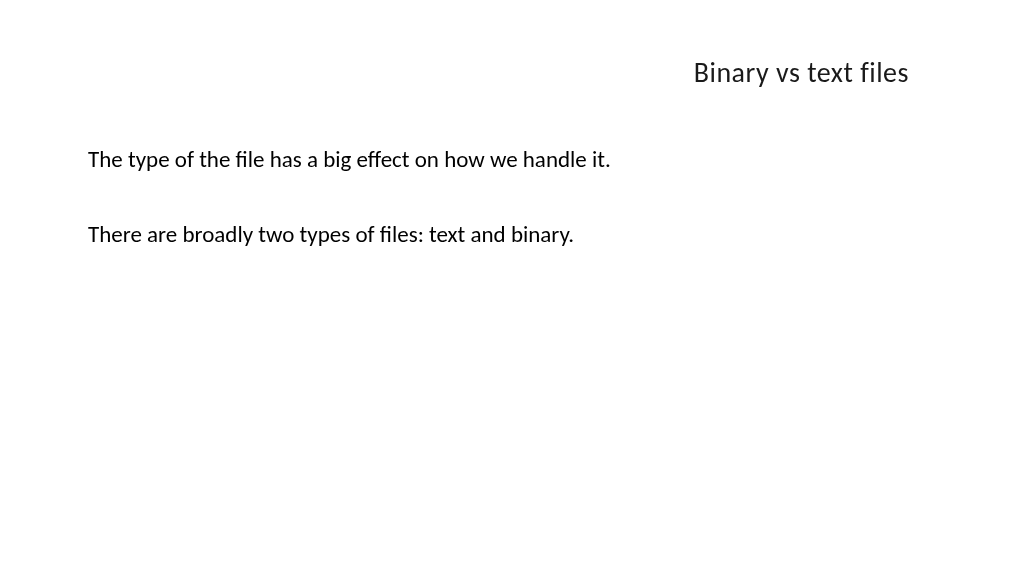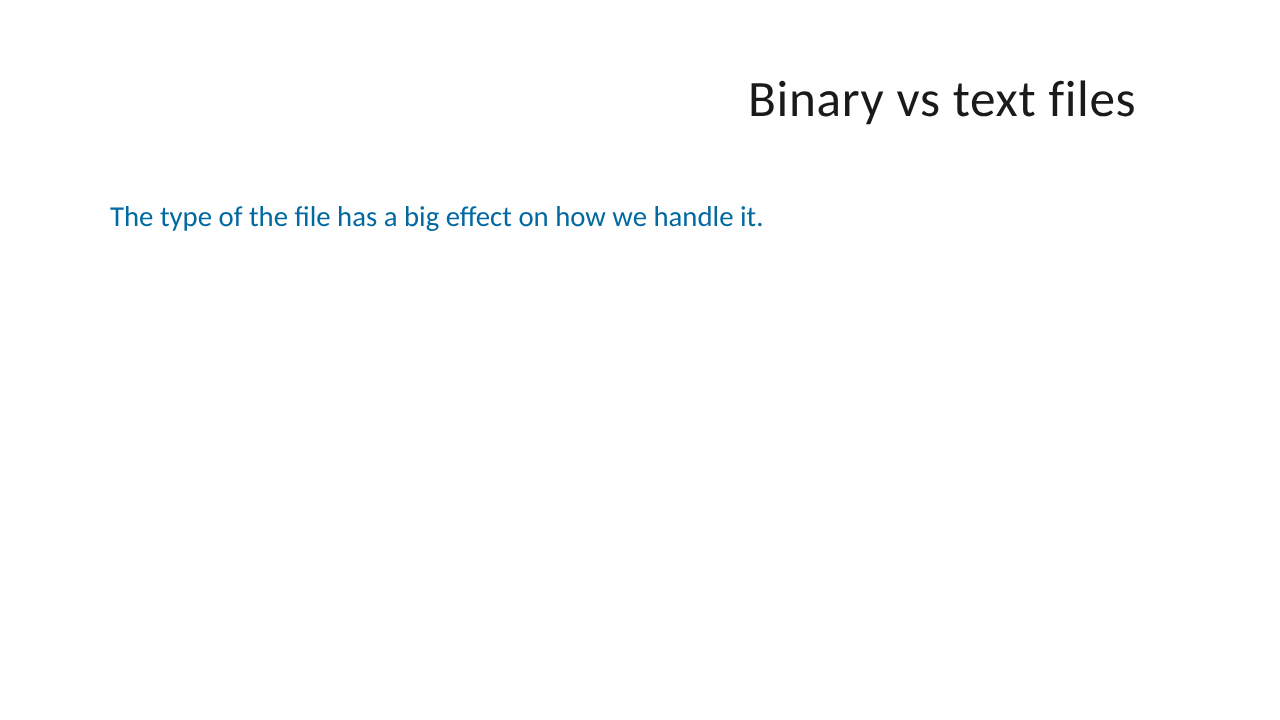--- a/index.html
+++ b/index.html
@@ -15,40 +15,41 @@
       color: #000000;
       overflow: hidden;
       position: relative;
     }
     .slide {
       width: 100%;
       height: 100%;
       padding: 55px 85px 0 85px;
     }
     .title {
-      font-size: 41px;
+      font-size: 28px;
       font-weight: 400;
       text-align: right;
       padding-right: 30px;
       margin-bottom: 55px;
       color: #1a1a1a;
       letter-spacing: 0.5px;
     }
     .body-content {
       padding-left: 3px;
     }
     .para {
       font-size: 23px;
       font-weight: 400;
       line-height: 1.3;
       margin-bottom: 45px;
-      color: #0369a1;
+      color: #000000;
     }
   </style>
 </head>
 <body>
 
 <div class="slide">
   <h1 class="title">Binary vs text files</h1>
   <div class="body-content">
     <p class="para">The type of the file has a big effect on how we handle it.</p>
+    <p class="para">There are broadly two types of files: text and binary.</p>
   </div>
 </div>
 
 </body></html>

